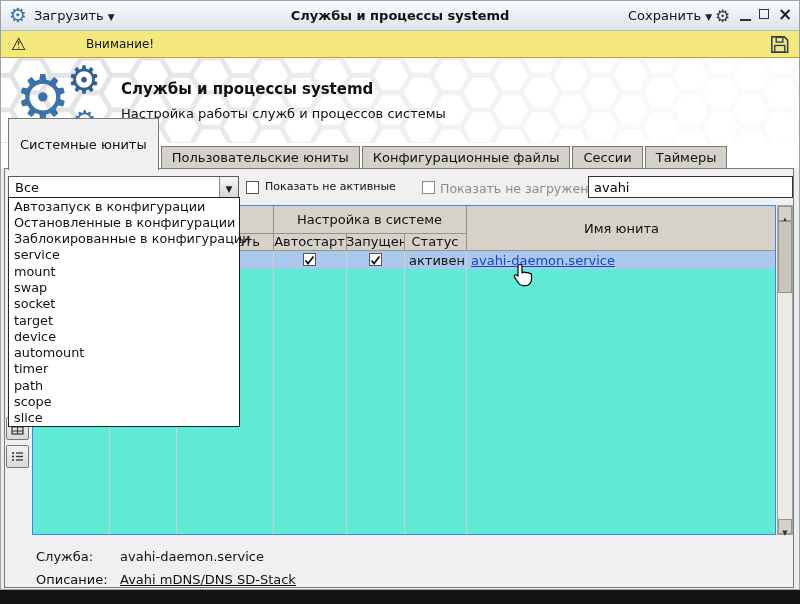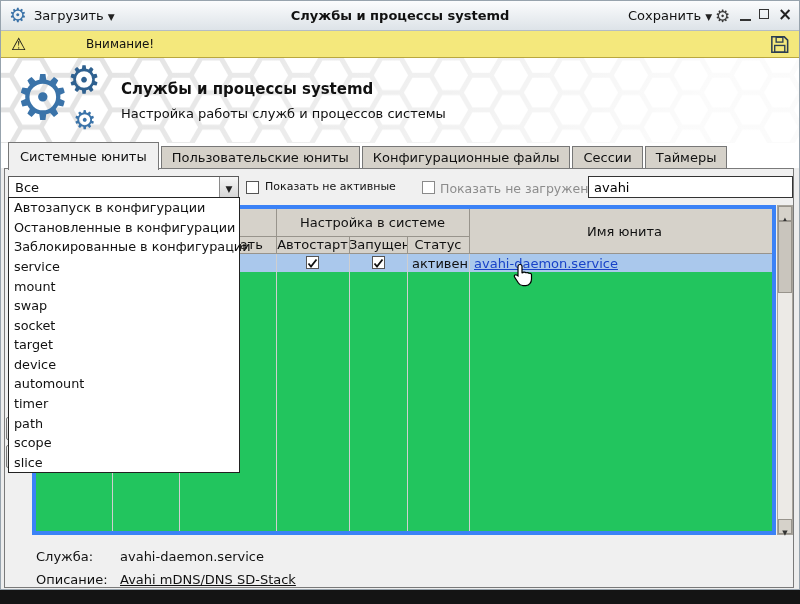--- a/index.html
+++ b/index.html
@@ -34,39 +34,39 @@
   .gear-big { position:absolute; left:14px; top:8px; font-size:62px; line-height:64px; color:#3a73a9; }
   .gear-med { position:absolute; left:66px; top:2px; font-size:38px; line-height:40px; color:#2f6190; }
   .gear-sm  { position:absolute; left:72px; top:48px; font-size:26px; line-height:28px; color:#3a73a9; }
   .hero-title { position:absolute; left:120px; top:22px; font-size:15px; font-weight:bold; color:#111; }
   .hero-sub { position:absolute; left:120px; top:48px; font-size:13px; color:#111; }
 
   
   .tabsrow-bg { position:absolute; left:1px; top:143px; width:798px; height:25px; background:#fff; }
   .tabs { position:absolute; left:8px; top:142px; height:28px; display:flex; align-items:flex-end; z-index:3; }
   .tab { border:1px solid #777; border-bottom:none; background:#d5d1c9; padding:3px 10px; font-size:13px; color:#111; margin-right:2px; margin-bottom:2px; white-space:nowrap; cursor:default; }
-  .tab.active { background:#f0f0f0; padding:6px 11px; margin-bottom:0; }
+  .tab.active { background:#f0f0f0; padding:18px 11px; margin-bottom:0; }
 
   
   .panel { position:absolute; left:4px; top:168px; width:790px; height:420px; border:1px solid #7a7a7a; background:#f0f0f0; }
 
   
   .combo { position:absolute; left:8px; top:176px; width:231px; height:22px; background:#fff; border:1px solid #5a5a5a; z-index:4; }
   .combo-text { position:absolute; left:6px; top:3px; font-size:13px; color:#111; }
   .combo-btn { position:absolute; right:0; top:0; width:19px; height:20px; background:linear-gradient(#f6f6f6,#d7d7d7); border-left:1px solid #8a8a8a; text-align:center; }
   .combo-btn span { font-size:9px; line-height:20px; color:#222; }
 
   .checkbox { position:absolute; width:13px; height:13px; background:#fff; border:1px solid #555; }
   .cb-label { position:absolute; font-size:11px; color:#111; }
   .cb-label.dim { color:#8c8c8c; font-size:12.5px; }
 
   .search-input { position:absolute; left:588px; top:176px; width:205px; height:22px; border:1px solid #333; font-family:"DejaVu Sans",sans-serif; font-size:13px; padding:1px 5px; background:#fff; }
 
   
-  .tbl { position:absolute; left:32px; top:205px; width:744px; height:330px; border:4px solid #3b82f6; background:#22c55e; }
+  .tbl { position:absolute; left:32px; top:205px; width:744px; height:330px; border:1px solid #3b82f6; background:#5eead4; }
   .tbl-head { position:absolute; left:0; top:0; width:100%; height:45px; background:#d6d2ca; border-bottom:1px solid #98948c; }
   .hcell { position:absolute; font-size:13px; color:#111; text-align:center; overflow:hidden; white-space:nowrap; }
   .hline-v { position:absolute; width:1px; background:#98948c; }
   .hline-h { position:absolute; height:1px; background:#98948c; }
   .bline-v { position:absolute; width:1px; background:#cfcfcf; top:45px; bottom:0; }
 
   .row-sel { position:absolute; left:0; top:45px; width:100%; height:18px; background:#aac8ec; }
   .cellcheck { position:absolute; width:13px; height:13px; background:#fff; border:1px solid #555; top:2px; }
   .cellcheck svg { display:block; margin:1px auto 0; }
   .status-text { position:absolute; left:376px; top:2px; font-size:13px; color:#111; }
@@ -75,21 +75,21 @@
   
   .sbar { position:absolute; left:777px; top:205px; width:16px; height:330px; background:#eceae6; border:1px solid #a8a49c; }
   .sbtn { position:absolute; left:0; width:14px; height:15px; background:#d6d2ca; border:1px solid #98948c; text-align:center; }
   .sbtn span { font-size:7px; line-height:13px; color:#333; }
   .sthumb { position:absolute; left:0; top:15px; width:14px; height:72px; background:#c9c5bd; border:1px solid #98948c; }
 
   
   .toolbtn { position:absolute; left:6px; width:23px; height:23px; background:linear-gradient(#f3f3f3,#d8d8d8); border:1px solid #7a7a7a; border-radius:2px; display:flex; align-items:center; justify-content:center; }
 
   
-  .dropdown { position:absolute; left:8px; top:197px; width:232px; height:276px; background:#fff; border:1px solid #222; z-index:10; display:flex; flex-direction:column; }
+  .dropdown { position:absolute; left:8px; top:197px; width:232px; height:230px; background:#fff; border:1px solid #222; z-index:10; display:flex; flex-direction:column; }
   .dd-item { flex:1; display:flex; align-items:center; padding-left:5px; font-size:12.8px; color:#111; white-space:nowrap; cursor:default; }
 
   
   .dlabel { position:absolute; left:36px; font-size:13px; color:#111; }
   .dvalue { position:absolute; left:120px; font-size:13px; color:#111; }
 
   .cursor-hand { position:absolute; left:512px; top:263px; z-index:20; }
 
   .blackbar { position:absolute; left:0; top:590px; width:800px; height:14px; background:#141414; }
 </style>

